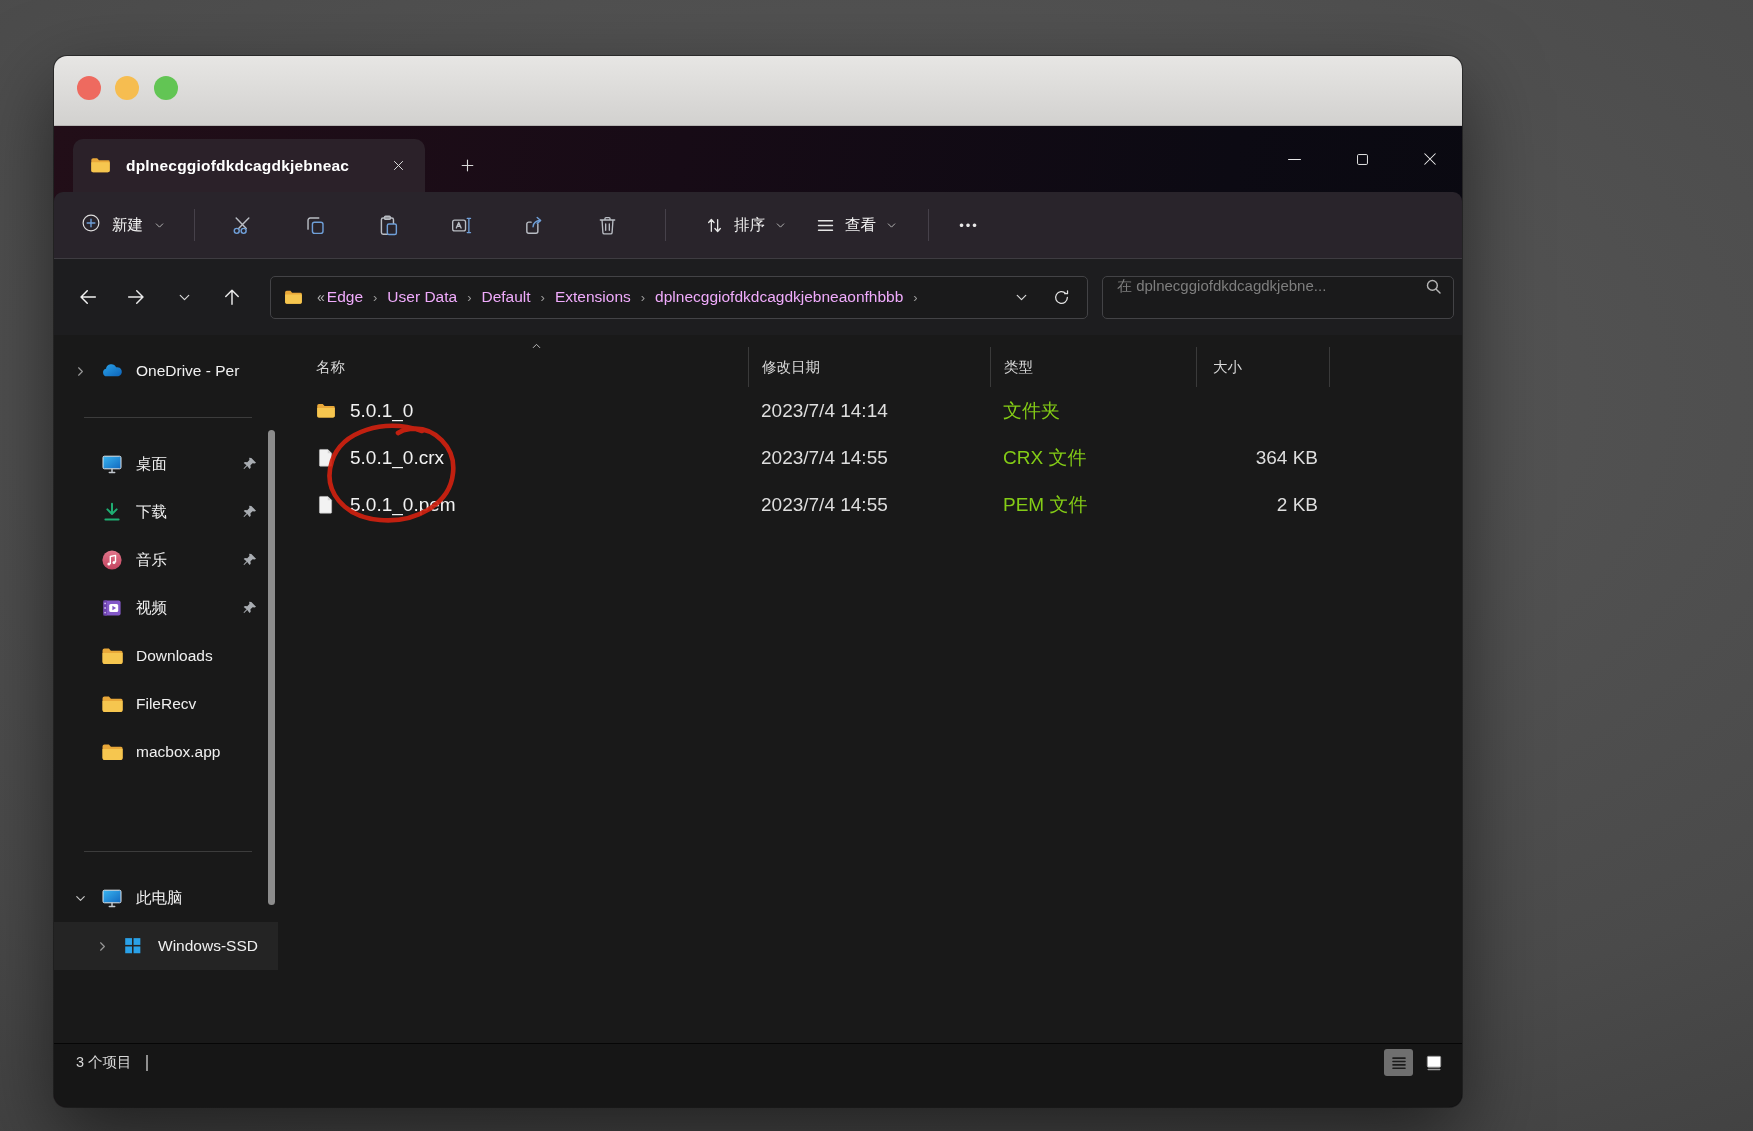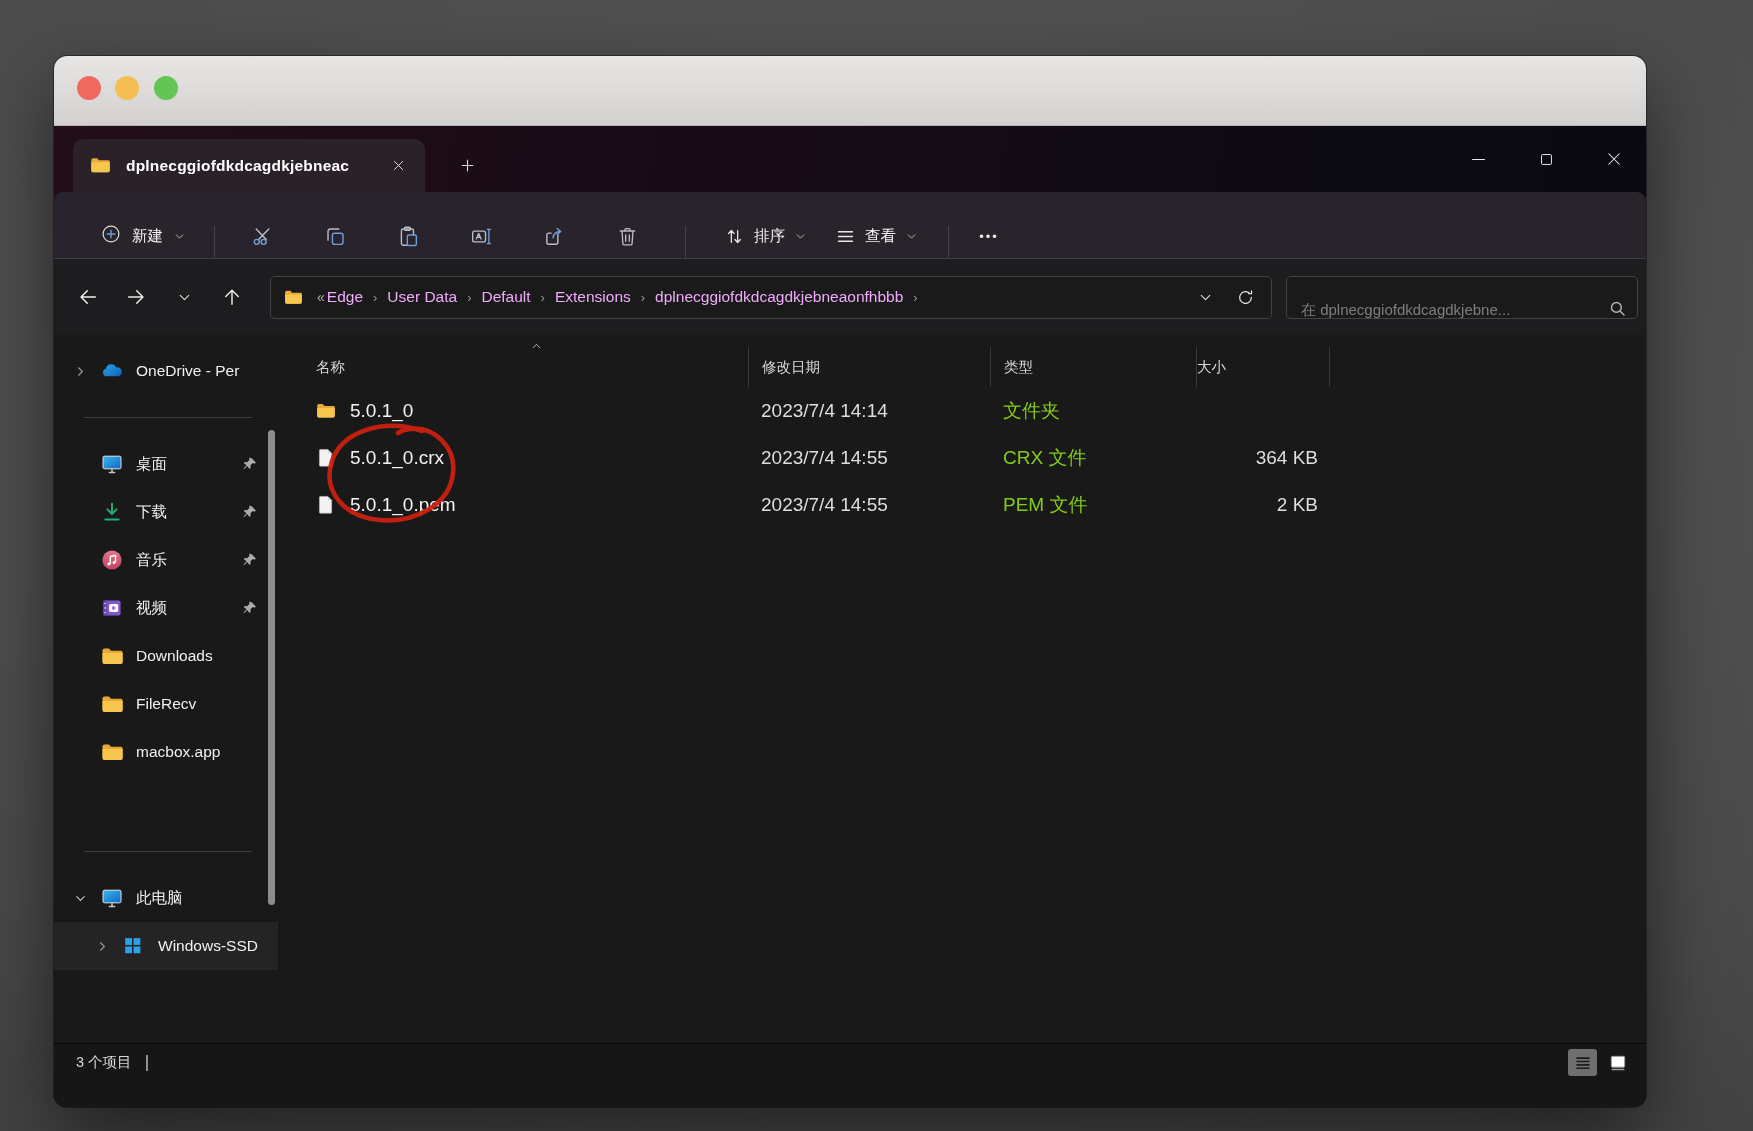--- a/index.html
+++ b/index.html
@@ -4,21 +4,21 @@
 <style>
   *{margin:0;padding:0;box-sizing:border-box}
   html,body{width:1753px;height:1131px;overflow:hidden}
   body{
     font-family:"Liberation Sans","DejaVu Sans",sans-serif;
     background:radial-gradient(130% 110% at 50% 35%, #5a5a5a 0%, #4a4a4a 55%, #343434 100%);
     position:relative;
   }
   
   .mac-window{
-    position:absolute;left:54px;top:56px;width:1592px;height:1051px;
+    position:absolute;left:54px;top:56px;width:1408px;height:1051px;
     border-radius:13px;overflow:hidden;
     box-shadow:0 30px 80px rgba(0,0,0,.55),0 0 0 1px rgba(0,0,0,.4);
     background:#101014;
   }
   .mac-titlebar{height:70px;background:linear-gradient(#e7e6e4,#d2d1cf);border-bottom:1px solid #b6b5b3;position:relative}
   .tl{position:absolute;top:20px;width:24px;height:24px;border-radius:50%;cursor:default}
   .tl.red{left:23px}.tl.yellow{left:61px}.tl.green{left:100px}
 
   
   .explorer{
@@ -36,21 +36,21 @@
   .tab-title{color:#ffffff;font-size:15.5px;font-weight:700;letter-spacing:.2px;flex:1;white-space:nowrap;overflow:hidden}
   .icon-btn{display:flex;align-items:center;justify-content:center;background:transparent;border:0;cursor:pointer}
   .tab-close{width:30px;height:30px;border-radius:5px}
   .newtab{position:absolute;left:392px;top:18px;width:42px;height:42px;border-radius:6px}
   .wincontrols{position:absolute;right:12px;top:0;height:66px;display:flex;align-items:center;gap:28px}
   .winbtn{width:40px;height:40px}
 
   
   .toolbar{
     flex:0 0 66px;background:#29242b;border-radius:9px 9px 0 0;
-    display:flex;align-items:flex-end;padding:0 14px 0 40px;
+    display:flex;align-items:center;padding:0 14px 0 20px;
   }
   .tb-new{display:flex;align-items:center;gap:10px;color:#f0f0f0;font-size:15.5px;background:transparent;border:0;cursor:pointer;height:44px;padding:0 6px;border-radius:5px}
   .tb-sep{width:1px;height:32px;background:#46414a;margin-left:22px;margin-right:24px;flex:0 0 1px}
   .tb-icon{width:46px;height:44px;margin-right:27px;border-radius:5px}
   .tb-menu{display:flex;align-items:center;gap:9px;color:#f0f0f0;font-size:15.5px;background:transparent;border:0;cursor:pointer;height:44px;padding:0 14px;border-radius:5px}
   .tb-more{width:44px;height:44px;color:#e8e8e8;font-size:13px;letter-spacing:2px;border-radius:5px}
 
   
   .addressrow{
     flex:0 0 77px;background:#1d1d1f;border-top:1px solid #3e3c41;
@@ -63,21 +63,21 @@
     display:flex;align-items:center;padding:0 6px 0 12px;
   }
   .addr-prefix{color:#b0b0b0;font-size:14px;margin:0 2px 0 10px}
   .crumb{color:#f0abfc;font-size:15.5px;white-space:nowrap;background:transparent;border:0;cursor:pointer;font-family:inherit}
   .crumb-sep{color:#9a9a9a;font-size:13px;padding:0 10px}
   .addr-spacer{flex:1}
   .addr-btn{width:40px;height:38px;border-radius:5px}
   .searchbox{
     width:352px;height:43px;margin-left:14px;flex:0 0 352px;
     background:#1a1a1b;border:1px solid #434346;border-radius:5px;
-    display:flex;align-items:flex-end;padding:0 10px 0 14px;
+    display:flex;align-items:flex-start;padding:0 10px 0 14px;
   }
   .searchbox input{flex:1;min-width:0;background:transparent;border:0;outline:0;color:#cfcfcf;font-size:15px;font-family:inherit}
   .searchbox input::placeholder{color:#7e7e7e}
 
   
   .content{flex:1;display:flex;background:#191919;min-height:0;position:relative}
   .sidebar{flex:0 0 224px;position:relative;padding-top:12px;overflow:hidden}
   .side-item{height:48px;display:flex;align-items:center;color:#f0f0f0;font-size:15.5px;cursor:pointer}
   .side-exp{width:24px;margin-left:14px;display:flex;justify-content:center;flex:0 0 24px}
   .side-ico{width:24px;height:24px;margin:0 12px 0 8px;display:flex;flex:0 0 24px}
@@ -88,21 +88,21 @@
   .side-item.drive{background:#242424}
   .side-item.drive .side-exp{margin-left:36px}
   .side-scroll{position:absolute;right:3px;top:95px;width:7px;height:475px;background:#8c8c8c;border-radius:4px;cursor:pointer}
 
   .filearea{flex:1;position:relative;padding-top:12px;min-width:0}
   .listheader{height:40px;display:flex;color:#d8d8d8;font-size:14.5px;position:relative}
   .hcol{height:100%;display:flex;align-items:center;cursor:pointer}
   .h-name{width:470px;padding-left:38px}
   .h-date{width:242px;padding-left:13px;border-left:1px solid #3a3a3a}
   .h-type{width:206px;padding-left:13px;border-left:1px solid #3a3a3a}
-  .h-size{width:134px;padding-left:0;border-left:1px solid #3a3a3a;border-right:1px solid #3a3a3a}
+  .h-size{width:134px;padding-left:16px;border-left:1px solid #3a3a3a;border-right:1px solid #3a3a3a}
   .sort-caret{position:absolute;left:252px;top:-7px;color:#bdbdbd}
 
   .listrow{height:47px;display:flex;align-items:center;font-size:19px;cursor:pointer}
   .c-name{width:470px;display:flex;align-items:center;padding-left:37px;gap:11px;color:#f2f2f2}
   .c-date{width:242px;padding-left:13px;color:#dedede}
   .c-type{width:206px;padding-left:13px;color:#84cc16}
   .c-size{width:134px;display:flex;justify-content:flex-end;padding-right:12px;color:#dedede}
 
   .annotation{position:absolute;left:44px;top:86px;pointer-events:none}
 

